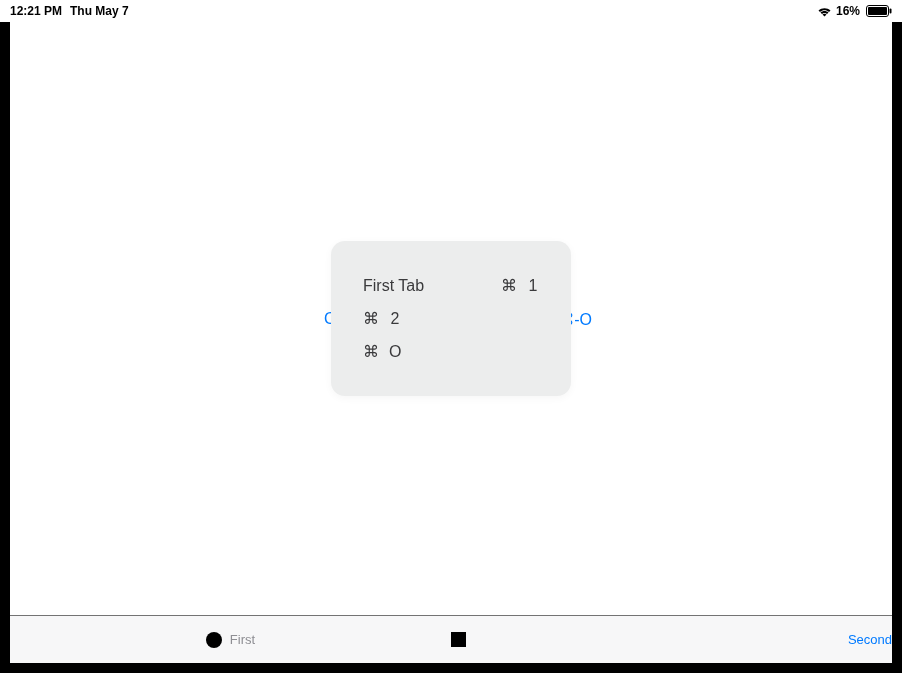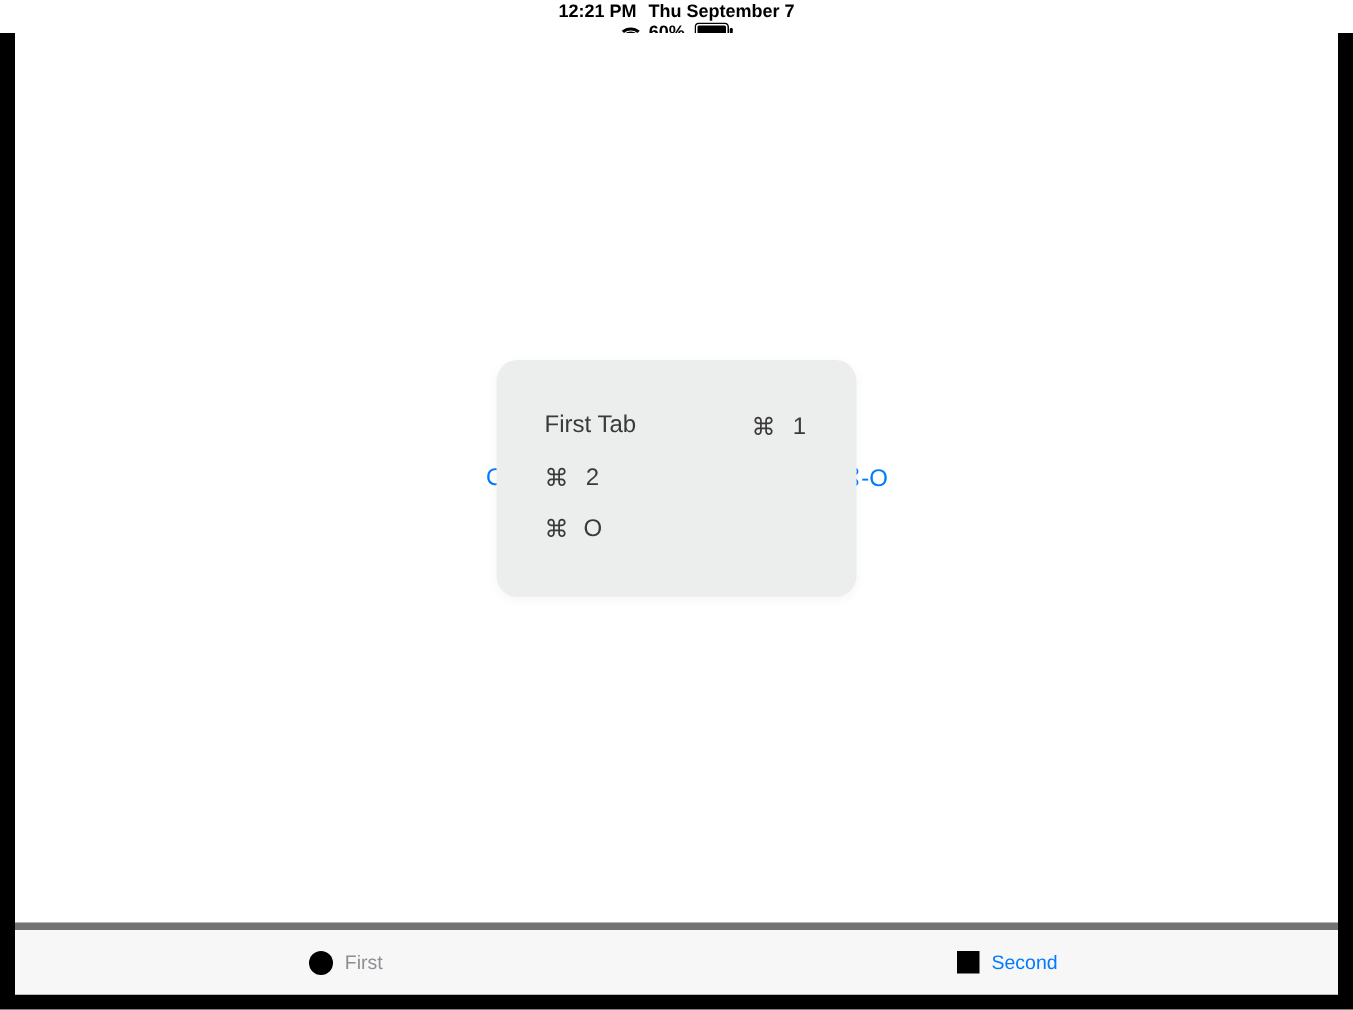--- a/index.html
+++ b/index.html
@@ -22,21 +22,20 @@
       right: 0;
       height: 22px;
       background: #fff;
       display: flex;
       align-items: center;
       justify-content: space-between;
       padding: 0 10px;
       font-size: 12px;
       font-weight: 600;
       color: #000;
-      flex-direction: column;
     }
     .status-left {
       display: flex;
       align-items: center;
       gap: 8px;
     }
     .status-right {
       display: flex;
       align-items: center;
       gap: 4px;
@@ -84,20 +83,21 @@
       background: #eceded;
       border-radius: 14px;
       padding: 28px 32px;
       width: 240px;
       box-shadow: 0 2px 8px rgba(0,0,0,0.04);
       position: relative;
       z-index: 10;
     }
     .shortcut-row {
       display: flex;
+      align-items: center;
       justify-content: space-between;
       padding: 7px 0;
       font-size: 16px;
       color: #3a3a3c;
     }
     .shortcut-label {
       flex: 1;
     }
     .shortcut-keys {
       display: flex;
@@ -108,67 +108,68 @@
     }
     .shortcut-cmd {
       font-size: 16px;
     }
     .shortcut-key {
       min-width: 12px;
       text-align: center;
     }
     .tab-bar {
       height: 48px;
-      border-top: 5px solid #737373;
+      border-top: 1px solid #737373;
       background: #f7f7f8;
       display: flex;
       align-items: center;
     }
     .tab-item {
       flex: 1;
       display: flex;
       align-items: center;
       justify-content: center;
       gap: 8px;
       font-size: 13px;
       cursor: pointer;
     }
     .tab-item.inactive {
       color: #8e8e93;
     }
     .tab-item.active {
       color: #007aff;
+      justify-content: space-between;
     }
     .tab-icon-circle {
       width: 16px;
       height: 16px;
       border-radius: 50%;
       background: #000;
     }
     .tab-icon-square {
       width: 15px;
       height: 15px;
       background: #000;
     }
   </style>
 </head>
 <body>
 
 <div class="status-bar">
   <div class="status-left">
     <span>12:21 PM</span>
-    <span>Thu September 7</span>
+    <span>Thu May 7</span>
   </div>
   <div class="status-right">
     <span class="wifi-icon">
       <svg width="15" height="11" viewBox="0 0 15 11">
         <path d="M7.5 10.5 L5.5 8.5 C6.6 7.5 8.4 7.5 9.5 8.5 Z M3.5 6.5 C5.7 4.5 9.3 4.5 11.5 6.5 L10 8 C8.6 6.8 6.4 6.8 5 8 Z M1.5 4.5 C4.8 1.5 10.2 1.5 13.5 4.5 L12 6 C9.5 3.8 5.5 3.8 3 6 Z" fill="#000"></path>
       </svg>
     </span>
-    <span>60%</span>
+    <span>16%</span>
     <span class="battery-icon">
       <svg width="26" height="12" viewBox="0 0 26 12">
         <rect x="0.5" y="0.5" width="22" height="11" rx="2.5" fill="none" stroke="#000" stroke-width="1"></rect>
         <rect x="2" y="2" width="19" height="8" rx="1" fill="#000"></rect>
         <rect x="23.5" y="3.5" width="2" height="5" rx="1" fill="#000"></rect>
       </svg>
     </span>
   </div>
 </div>
 

